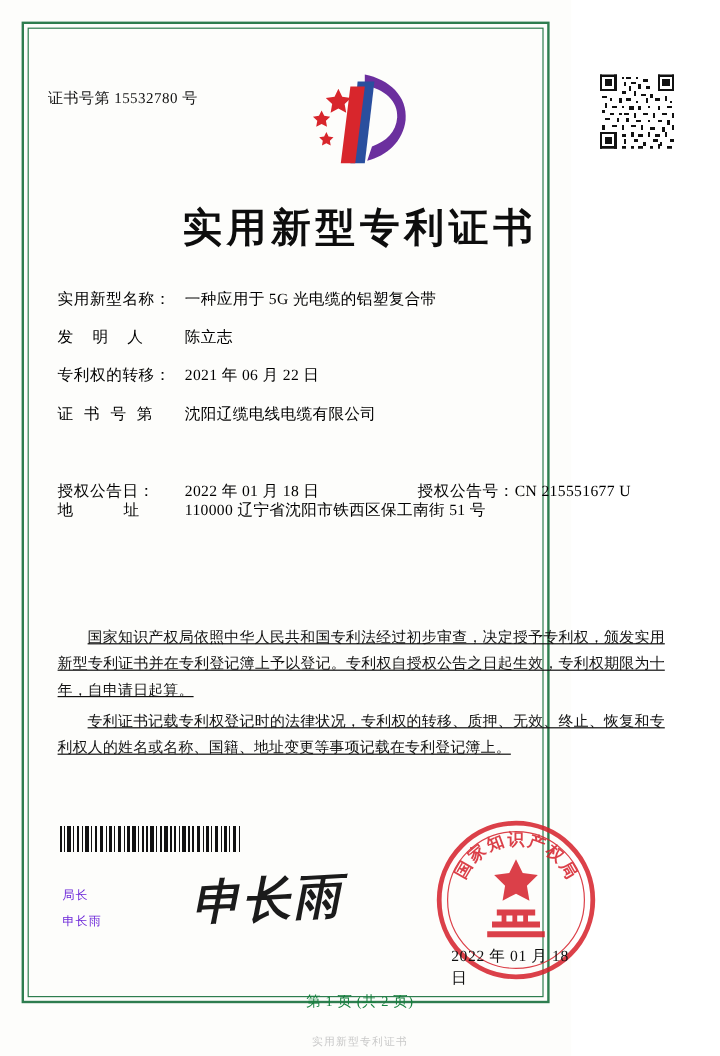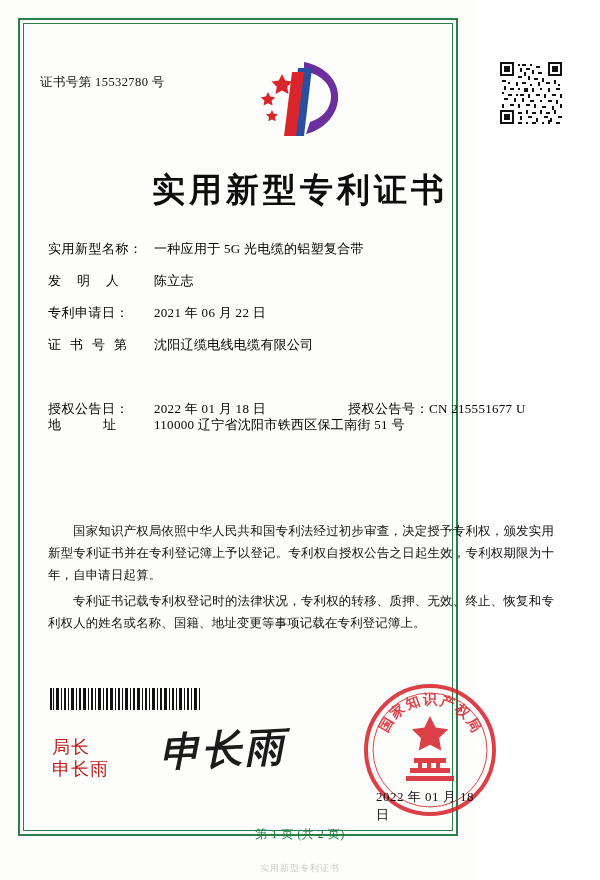--- a/index.html
+++ b/index.html
@@ -135,41 +135,42 @@
     width: 506px;
     font-size: 12.4px;
     line-height: 22px;
     text-align: justify;
     color: #111;
     letter-spacing: 0.2px;
   }
   .body-text p {
     margin: 0 0 4px 0;
     text-indent: 25px;
+    text-decoration: underline;
   }
 
   
   .barcode {
     position: absolute;
     left: 50px;
     top: 688px;
     width: 150px;
     height: 22px;
   }
   .barcode svg { display: block; }
 
   
   .sig-label {
     position: absolute;
     left: 52px;
     top: 736px;
-    font-size: 18px;
+    font-size: 10px;
     line-height: 22px;
     letter-spacing: 1px;
-    color: #b91c1c;
+    color: #6d28d9;
   }
   .sig-script {
     position: absolute;
     left: 160px;
     top: 722px;
     font-size: 40px;
     color: #1b1b1b;
     font-family: "DejaVu Serif", serif;
     font-style: italic;
     font-weight: bold;
@@ -344,21 +345,21 @@
     <div class="field">
       <span class="lbl w7">实用新型名称：</span><span class="val">一种应用于 5G 光电缆的铝塑复合带</span>
     </div>
 
     <div class="field">
       <span class="lbl w4">发明人</span><span class="val">陈立志</span>
     </div>
 
 
     <div class="field">
-      <span class="lbl w7">专利申请日：</span><span class="val">2021 年 06 月 22 日</span>
+      <span class="lbl w7">专利权的转移：</span><span class="val">2021 年 06 月 22 日</span>
     </div>
 
     <div class="field">
       <span class="lbl w5">证书号第</span><span class="val">沈阳辽缆电线电缆有限公司</span>
     </div>
 
     <div class="field">
       <span class="lbl w2">地址</span><span class="val">110000  辽宁省沈阳市铁西区保工南街 51 号</span>
     </div>
 

